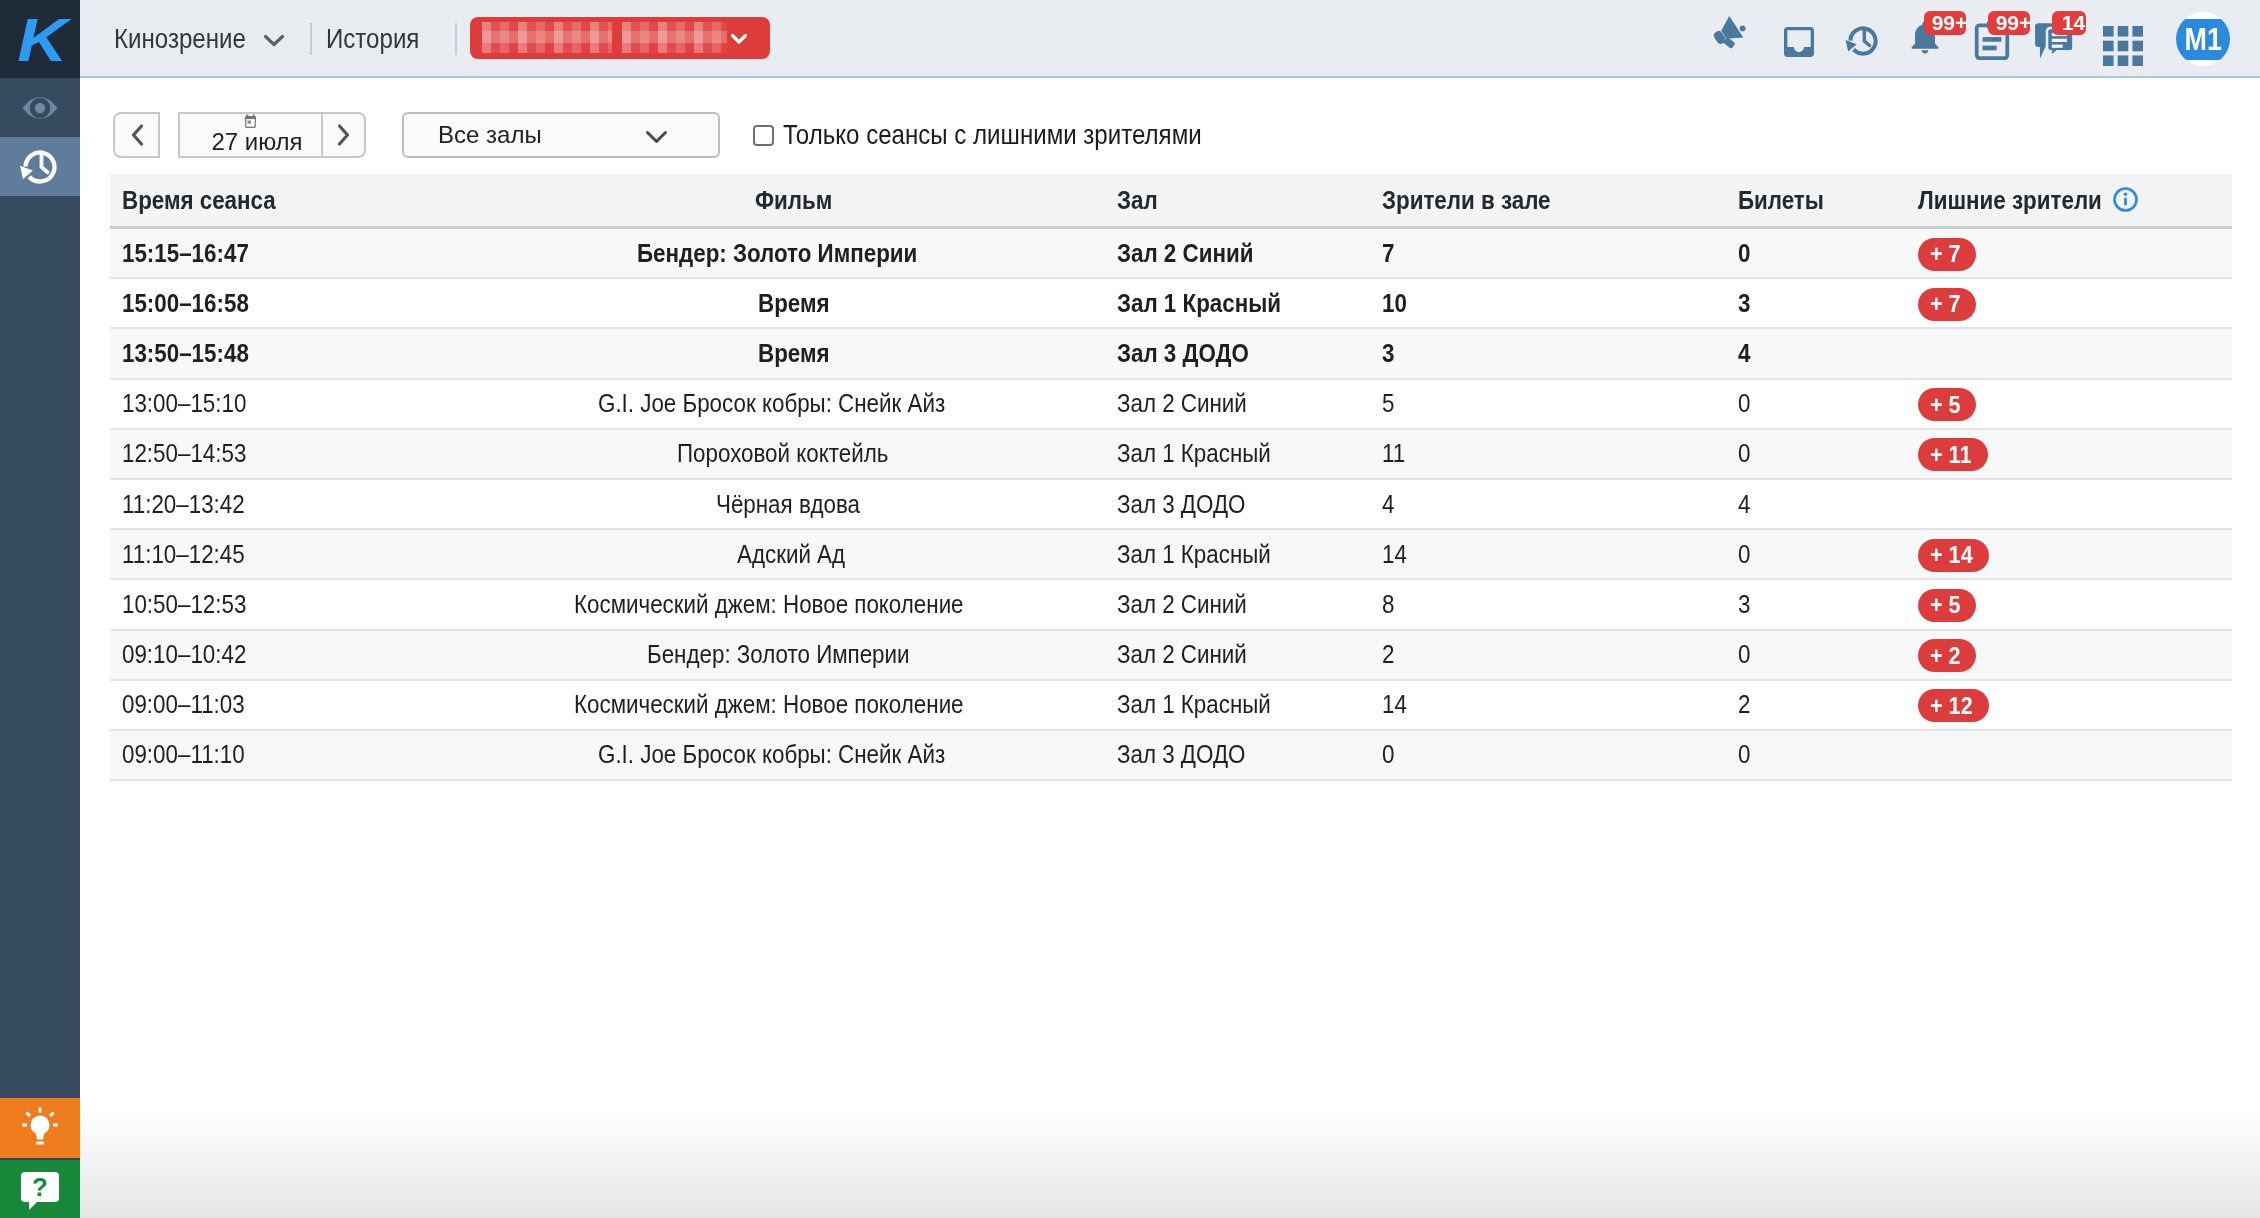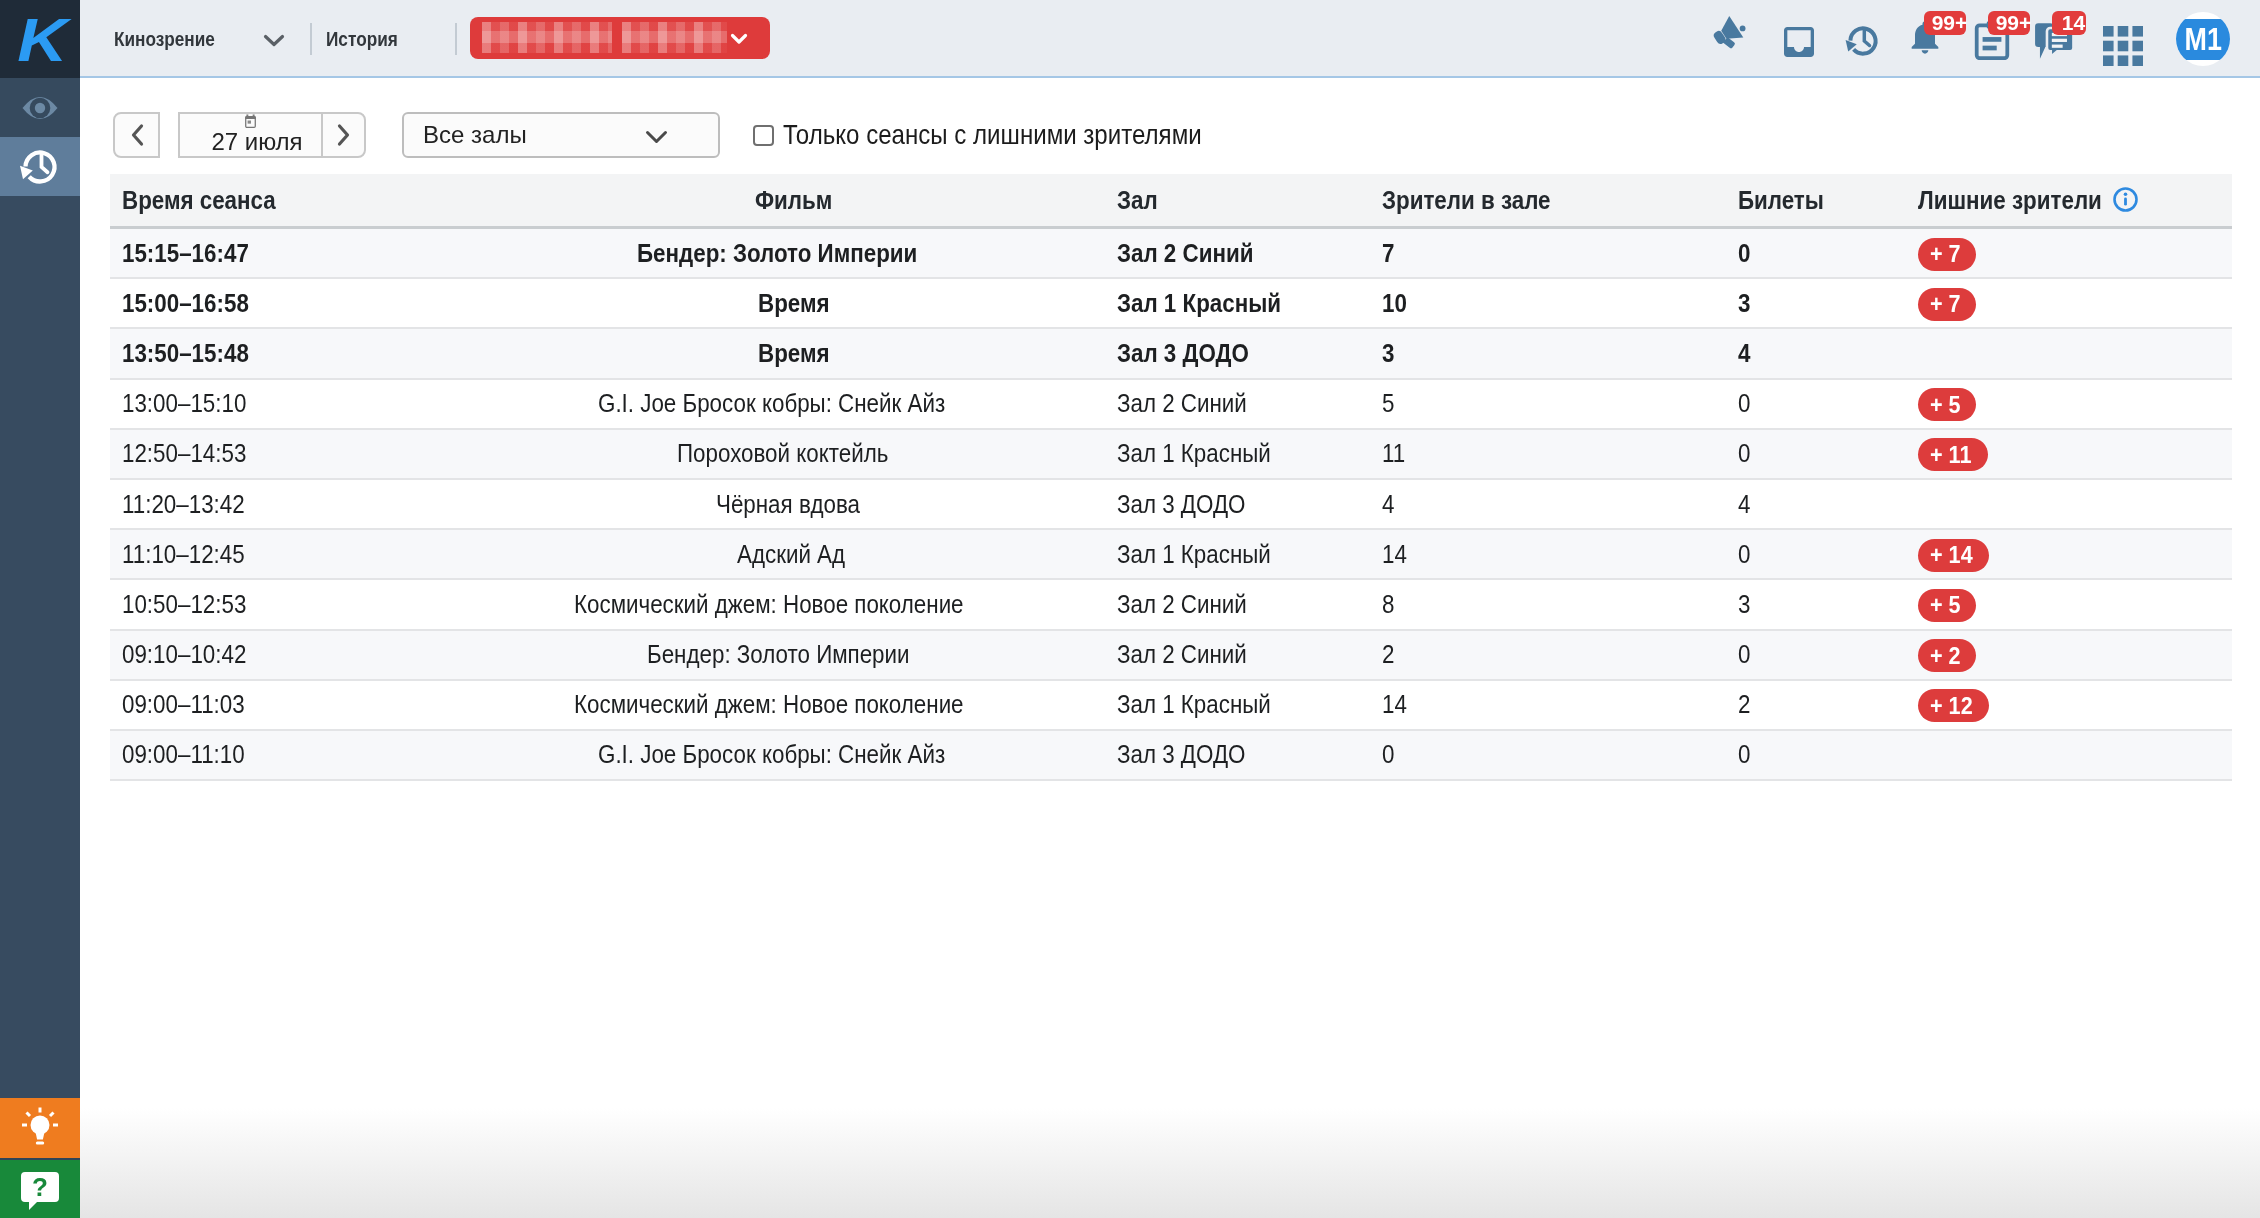--- a/index.html
+++ b/index.html
@@ -8,21 +8,21 @@
   .topbar { position:absolute; left:0; top:0; width:2260px; height:78px; background:#e9edf2; border-bottom:2px solid #a5c7e6; }
   .ksq { position:absolute; left:0; top:0; width:80px; height:78px; background:#1f2b38; z-index:5; display:flex; align-items:center; justify-content:center; }
   .klogo { color:#2b9bf3; font-size:62px; font-weight:bold; font-style:italic; transform:translateX(2px) scaleX(1.12); }
   .sidebar { position:absolute; left:0; top:78px; width:80px; height:1140px; background:#374b60; z-index:4; }
   .sb-item { position:absolute; left:0; width:80px; display:flex; align-items:center; justify-content:center; }
   .sb-eye { top:0; height:59px; background:#364a5e; }
   .sb-hist { top:59px; height:59px; background:#5f7d9b; }
   .sb-bulb { top:1020px; height:60px; background:#ef7c1f; }
   .sb-help { top:1080px; height:60px; background:#18893a; border-top:2px solid #2f4456; }
 
-  .tb-title { position:absolute; top:0; height:78px; display:flex; align-items:center; font-size:20px; font-weight:bold; color:#32373c; }
+  .tb-title { position:absolute; top:0; height:78px; display:flex; align-items:center; font-size:28px; font-weight:normal; color:#32373c; }
   .tx { display:inline-block; transform:scaleX(0.86); transform-origin:0 50%; white-space:nowrap; }
   .tb-divider { position:absolute; top:23px; width:2px; height:32px; background:#c3cbd3; }
   .redbtn { position:absolute; left:470px; top:17px; width:300px; height:42px; background:#de3b3b; border-radius:8px; overflow:hidden; }
   .blob { position:absolute; top:5px; height:31px;
     background-image:
       repeating-linear-gradient(90deg, rgba(255,255,255,0.30) 0 9px, rgba(255,255,255,0.04) 9px 18px, rgba(255,255,255,0.18) 18px 27px, rgba(255,255,255,0.0) 27px 36px),
       linear-gradient(180deg, rgba(255,200,200,0.10) 0px, rgba(255,200,200,0.10) 9px, rgba(255,235,235,0.28) 9px, rgba(255,235,235,0.28) 21px, rgba(255,170,170,0.08) 21px, rgba(255,170,170,0.08) 31px);
   }
 
   .icon { position:absolute; top:18px; width:40px; height:40px; }
@@ -186,21 +186,21 @@
         <rect x="5.5" y="13.5" width="7" height="6.5" fill="#8a8a8a"></rect>
       </svg>
       <span>27 июля</span>
     </div>
     <div class="btn" style="left:241px; width:45px; border-radius:0 8px 8px 0;">
       <svg width="14" height="24" viewBox="0 0 14 24">
         <polyline points="2.5,3 10.5,12 2.5,21" fill="none" stroke="#555" stroke-width="3.2" stroke-linecap="round" stroke-linejoin="round"></polyline>
       </svg>
     </div>
     <div class="sel">
-      <span style="margin-left:19px;">Все залы</span>
+      <span style="margin-left:34px;">Все залы</span>
       <svg style="position:absolute; right:50px; top:16px;" width="23" height="14" viewBox="0 0 23 14">
         <polyline points="2.5,2.5 11.5,11.5 20.5,2.5" fill="none" stroke="#4a4a4a" stroke-width="3" stroke-linecap="round" stroke-linejoin="round"></polyline>
       </svg>
     </div>
     <div class="cb"></div>
     <div class="cbl">
       <span class="tx">Только сеансы с лишними зрителями</span>
     </div>
 
     <div class="tbl">

